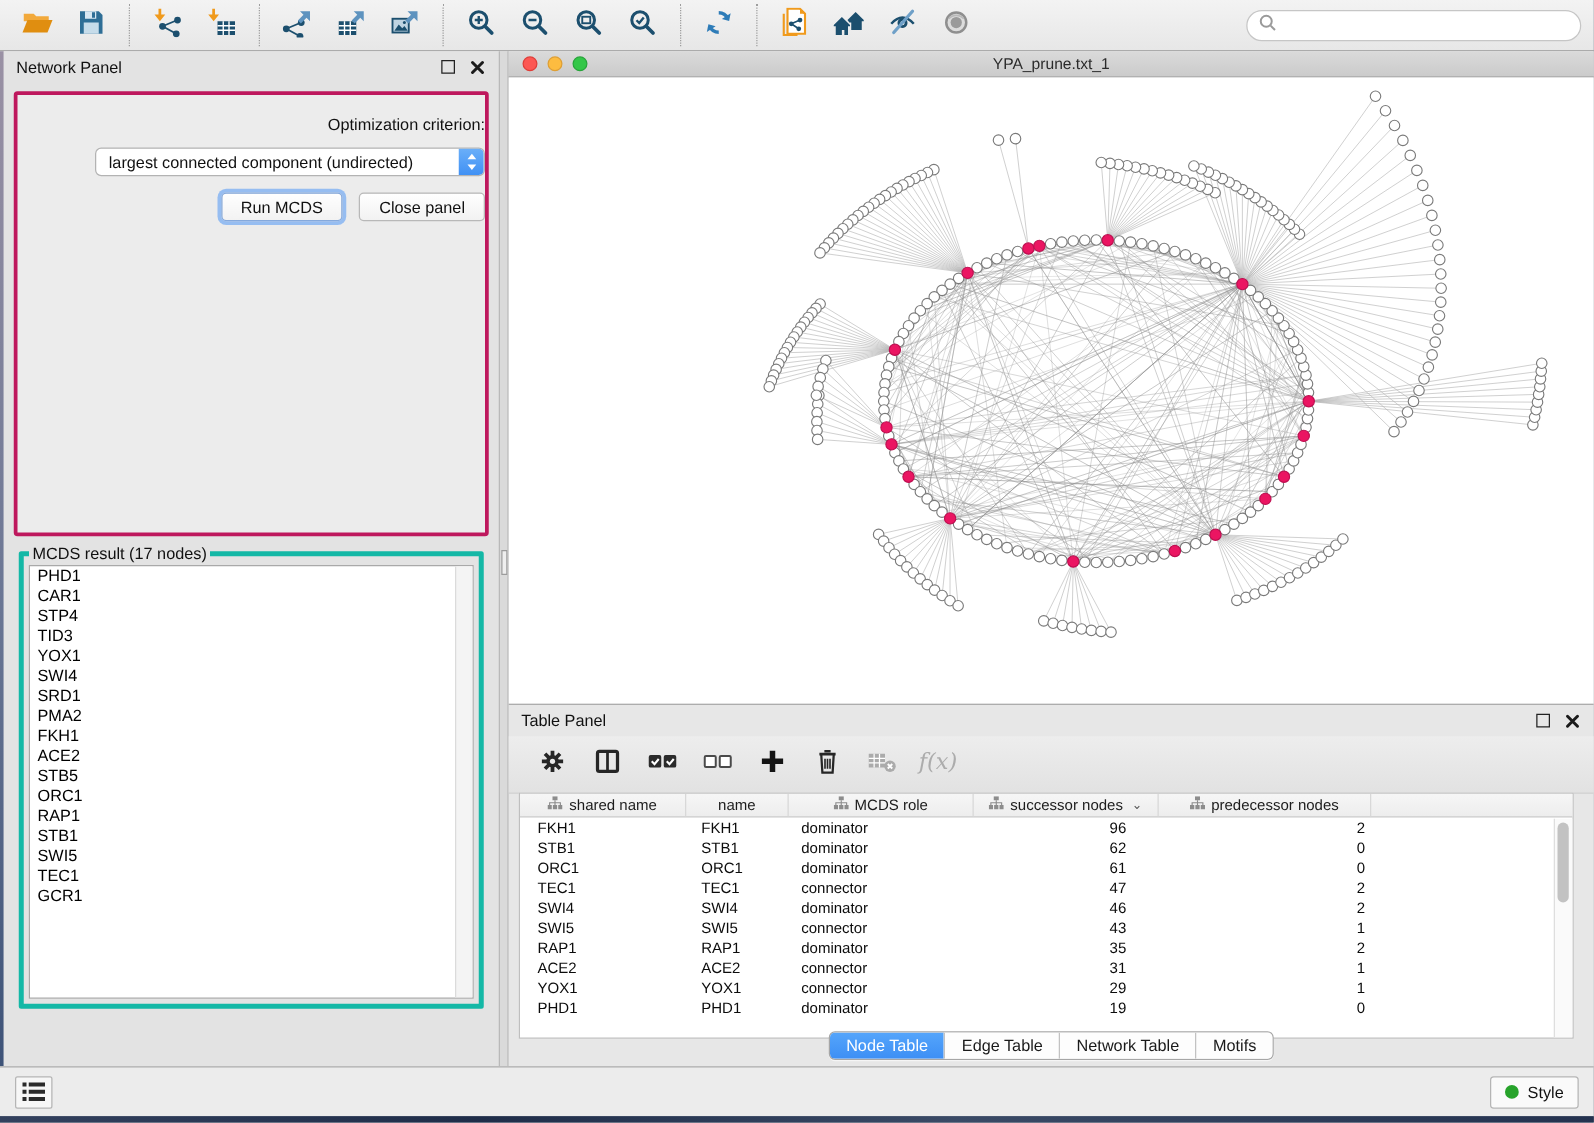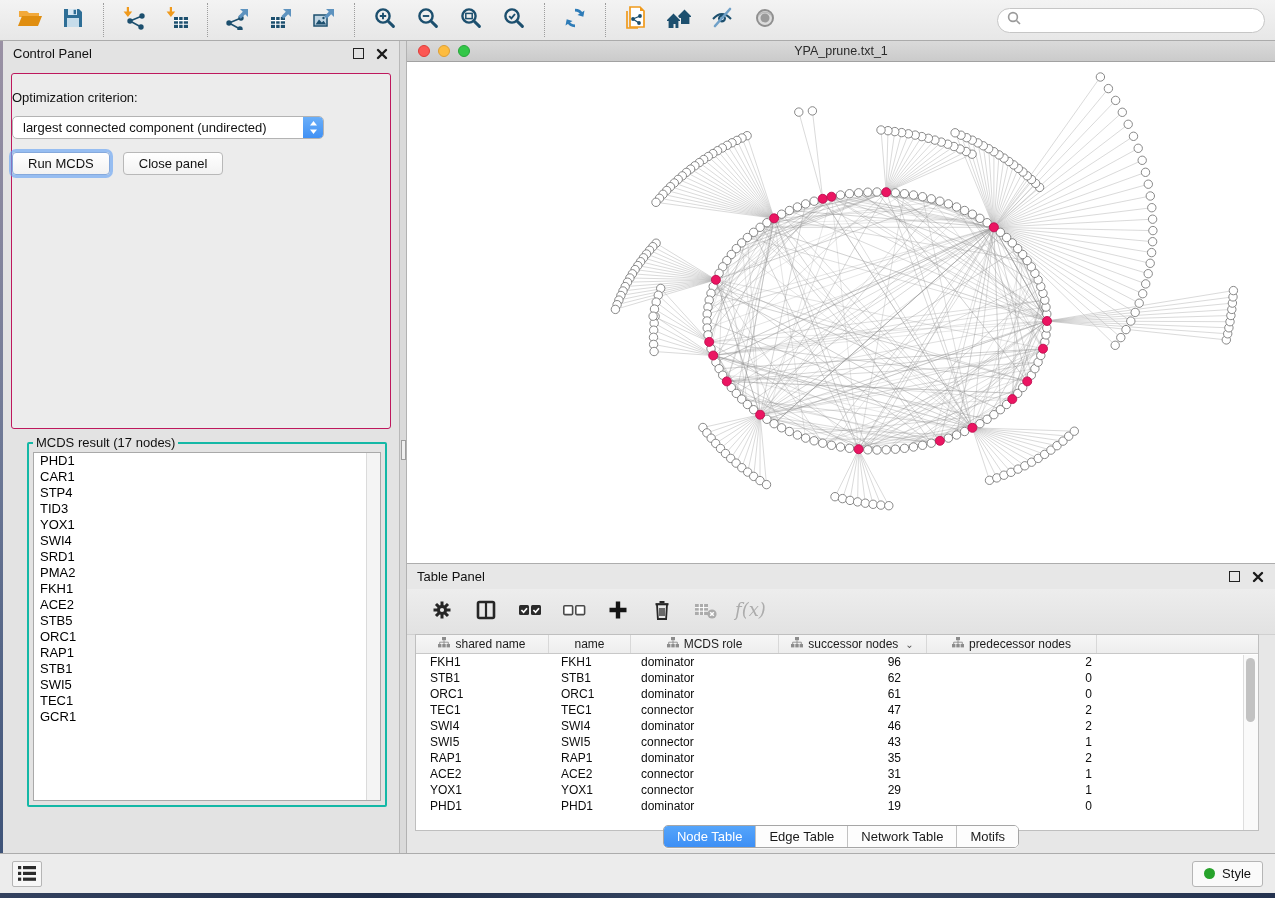--- a/index.html
+++ b/index.html
@@ -37,38 +37,38 @@
   .panel-title{font-size:13px;color:#111;flex:1;}
   .wicon{display:flex;align-items:center;justify-content:center;width:14px;height:14px;}
   .float-glyph{width:9px;height:9px;border:1.6px solid #222;background:transparent;}
   .tabs-row{display:flex;justify-content:center;margin-top:4px;}
   .seg{display:inline-flex;border:1px solid #A6A6A6;border-radius:5px;overflow:hidden;background:#FDFDFD;box-shadow:0 1px 0 rgba(255,255,255,.6);}
   .seg .tab{padding:3px 13px;font-size:13px;color:#1a1a1a;border-left:1px solid #C2C2C2;background:#FDFDFD;white-space:nowrap;}
   .seg .tab:first-child{border-left:none;}
   .seg .tab.active{background:linear-gradient(#55A5FB,#3D8FF5);color:#fff;border-left-color:#3D8FF5;}
   .tabbody{
     margin:7px 8px 0 8px;height:356px;background:#ECECEC;
-    border:1px solid #be185d;border-radius:3px;box-sizing:border-box;
-    display:flex;flex-direction:column;align-items:flex-start;padding-top:16px;
+    border:3px solid #be185d;border-radius:3px;box-sizing:border-box;
+    display:flex;flex-direction:column;align-items:flex-end;padding-top:16px;
   }
   .optlabel{font-size:13px;color:#111;}
   .combo{
     margin-top:11px;width:312px;height:23px;background:#fff;border:1px solid #B3B3B3;border-radius:5px;
     display:flex;align-items:center;box-sizing:border-box;overflow:hidden;
   }
   .combo .val{flex:1;font-size:13px;padding:0 10px;color:#111;white-space:nowrap;}
   .combo .cap{width:20px;height:23px;background:linear-gradient(#6CB0F9,#3E8FF4);display:flex;align-items:center;justify-content:center;border-radius:0 4px 4px 0;}
   .btnrow{display:flex;gap:13px;margin-top:13px;}
   .mbtn{
     font-size:13px;color:#111;background:linear-gradient(#FFFFFF,#F2F2F2);
     border:1px solid #B8B8B8;border-radius:4px;padding:3px 15px;font-family:"Liberation Sans",sans-serif;
   }
   .mbtn.focus{box-shadow:0 0 0 3px rgba(105,165,245,.65);border-color:#85A9DC;}
   fieldset.mcds{
-    margin:6px 12px 0 24px;border:2px solid #14b8a6;border-radius:2px;padding:2px 4px 4px 4px;
+    margin:6px 12px 0 12px;border:4px solid #14b8a6;border-radius:2px;padding:2px 4px 4px 4px;
     height:372px;box-sizing:border-box;background:#E3E3E3;
   }
   fieldset.mcds legend{font-size:13px;color:#111;padding:0 3px;}
   .mcds-list{
     position:relative;background:#fff;border:1px solid #A9A9A9;height:100%;box-sizing:border-box;overflow:hidden;
   }
   .mcds-scroll{position:absolute;top:0;right:0;bottom:0;width:13px;background:#F4F4F4;border-left:1px solid #DBDBDB;}
   .mcds-item{font-size:13px;line-height:16px;padding-left:6px;color:#000;}
 
   
@@ -279,21 +279,21 @@
       </span>
       <input placeholder="" style="">
     </div>
   </div>
 
   <div class="content">
     <div class="sliver"></div>
 
     <div class="cpanel">
       <div class="panel-head">
-        <div class="panel-title">Control Panel</div>
+        <div class="panel-title">Network Panel</div>
         <div class="wicon">
             <div class="float-glyph"></div>
           </div>
         <div class="wicon">
           <svg width="12" height="12">
               <path d="M2 2l8 8M10 2l-8 8" stroke="#1b1b1b" stroke-width="2.4" stroke-linecap="round"></path>
             </svg>
         </div>
       </div>
 

